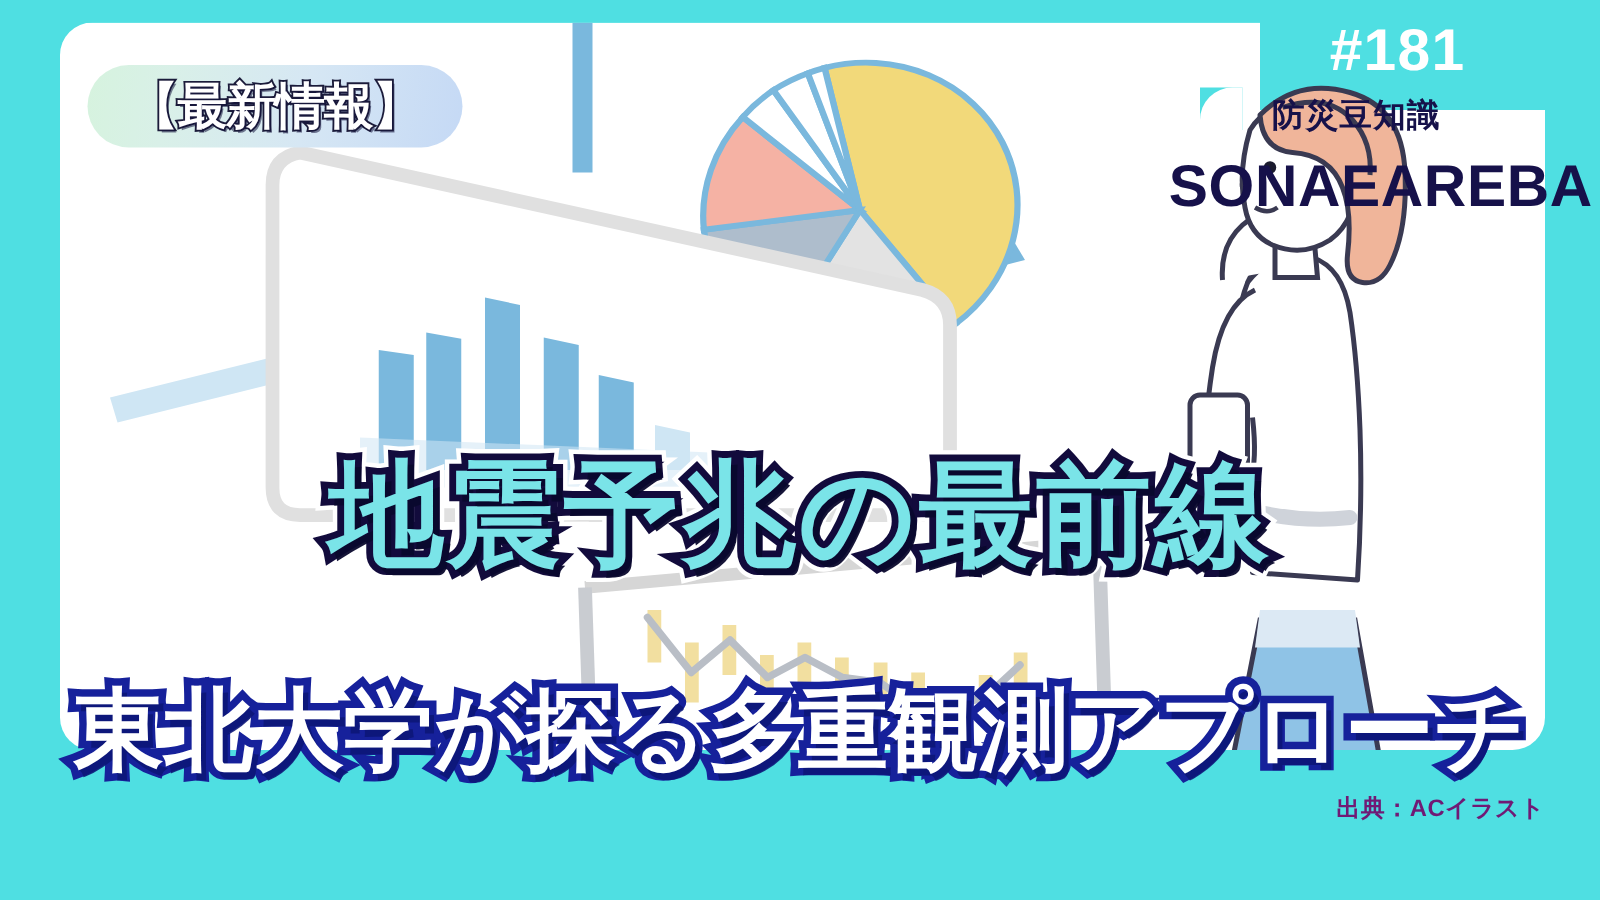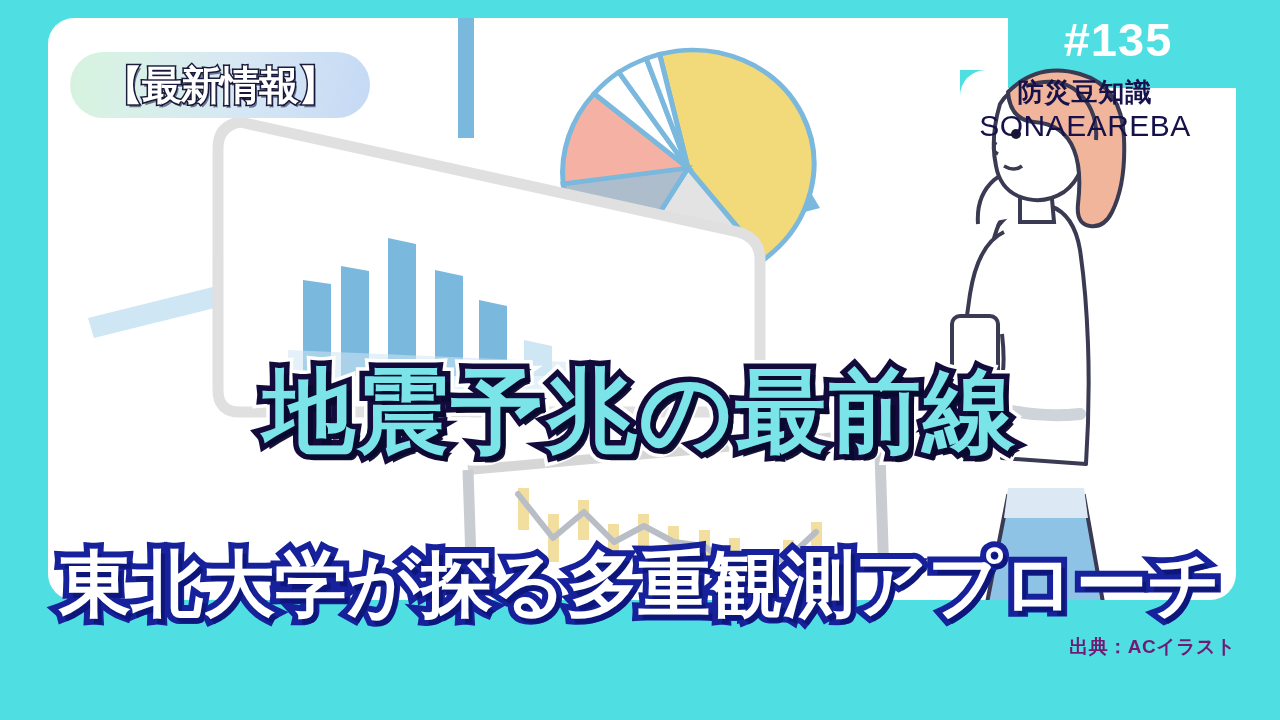--- a/index.html
+++ b/index.html
@@ -45,21 +45,21 @@
     display:flex;align-items:center;justify-content:center;
     line-height:1;
   }
 
   
   .logo-wrap{
     position:absolute;left:935px;top:78px;width:300px;height:90px;
     text-align:center;color:#16114a;
   }
   .logo-jp{font-size:26px;font-weight:bold;letter-spacing:1px;line-height:1.1;}
-  .logo-en{font-size:30px;font-weight:normal;letter-spacing:0.5px;line-height:1.15;margin-top:2px;}
+  .logo-en{font-size:47px;font-weight:bold;letter-spacing:0.5px;line-height:1.15;margin-top:15px;}
 
   
   .badge{
     position:absolute;left:70px;top:52px;width:300px;height:66px;
     border-radius:33px;
     background:linear-gradient(100deg,#d6f3de 0%,#d9f0e8 22%,#d6e7f4 58%,#c5d9f5 100%);
     display:flex;align-items:center;justify-content:center;
   }
   .badge-text{
     font-family:"DejaVu Sans","Liberation Sans",sans-serif;
@@ -242,21 +242,21 @@
         <circle cx="108" cy="108" r="5" fill="#1b1b2e"></circle>
 
         <path d="M88 116 q-6 8 2 12" fill="none" stroke="#3a3a52" stroke-width="3.5"></path>
         <path d="M96 140 q10 6 18 0" fill="none" stroke="#3a3a52" stroke-width="3.5"></path>
       </g>
 
     </svg>
   </div>
 
   <div class="tab101">
-    <span>#135</span>
+    <span>#181</span>
   </div>
 
   <div class="logo-wrap">
     <div class="logo-jp">防災豆知識</div>
     <div class="logo-en">SONAEAREBA</div>
   </div>
 
   <div class="badge">
     <span class="badge-text">【最新情報】</span>
   </div>

